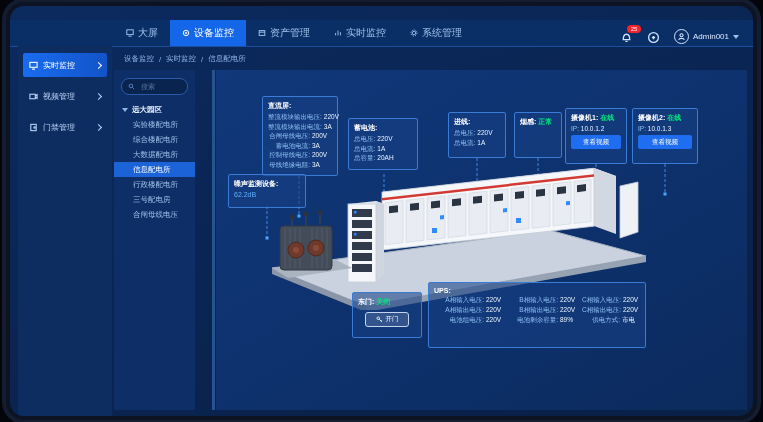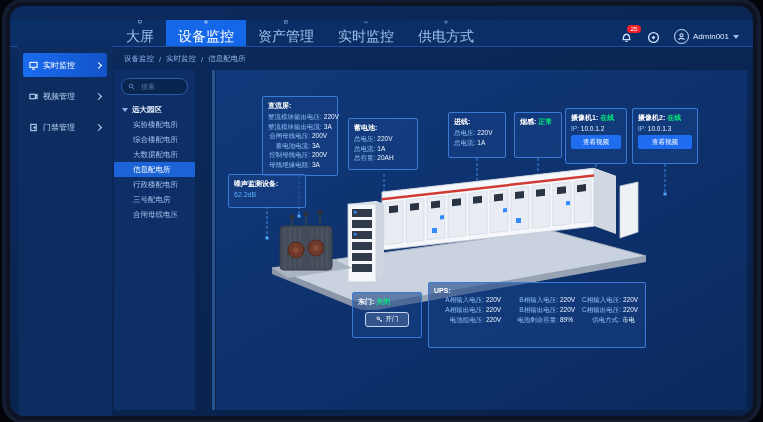--- a/index.html
+++ b/index.html
@@ -3,21 +3,21 @@
 <meta charset="utf-8">
 <style>
   html,body{margin:0;padding:0;background:#04060c;font-family:"Liberation Sans","DejaVu Sans",sans-serif;}
   .stage{position:relative;width:763px;height:422px;overflow:hidden;background:#04060c;}
   .app{position:absolute;left:10px;top:6px;width:743px;height:410px;border-radius:14px;overflow:hidden;
        background:linear-gradient(160deg,#0b2a5e 0%,#0a2450 60%,#092047 100%);
        box-shadow:0 0 0 4px #0d1322,0 0 0 8px #141c2f,0 6px 20px rgba(0,0,0,.7);}
   
   .navbar{position:absolute;left:0;right:0;top:14px;height:26px;background:#0a2e66;border-bottom:1px solid #1d4f9e;display:flex;align-items:center;}
   .tabs{display:flex;height:100%;margin-left:104px;}
-  .tab{display:flex;align-items:center;gap:4px;padding:0 12px;font-size:14px;color:#9fc0ea;cursor:pointer;flex-direction:column;}
+  .tab{display:flex;align-items:center;gap:4px;padding:0 12px;font-size:10px;color:#9fc0ea;cursor:pointer;}
   .tab.active{background:#1467e8;color:#fff;}
   .tab svg{width:8px;height:8px;stroke:currentColor;fill:none;stroke-width:1.2;}
   .nav-right{position:absolute;right:14px;top:0;height:33px;display:flex;align-items:center;gap:13px;color:#cfe2ff;}
   .icon-btn{position:relative;width:14px;height:14px;cursor:pointer;}
   .icon-btn svg{width:13px;height:13px;stroke:#cfe2ff;fill:none;stroke-width:1.2;}
   .badge{position:absolute;top:-5px;left:7px;min-width:10px;height:8px;background:#f5222d;border-radius:4px;color:#fff;font-size:6px;line-height:8px;text-align:center;padding:0 2px;}
   .user{display:flex;align-items:center;gap:4px;font-size:8px;color:#dce9ff;cursor:pointer;}
   .avatar{width:13px;height:13px;border-radius:50%;border:1px solid #cfe2ff;display:flex;align-items:center;justify-content:center;}
   .avatar svg{width:9px;height:9px;stroke:#cfe2ff;fill:none;stroke-width:1.2;}
   .caret{width:0;height:0;border-left:3px solid transparent;border-right:3px solid transparent;border-top:4px solid #9fc0ea;}
@@ -98,21 +98,21 @@
               <line x1="5" y1="8" x2="5" y2="2"></line>
               <line x1="8" y1="8" x2="8" y2="4"></line>
             </svg>
           <span>实时监控</span>
         </div>
         <div class="tab">
           <svg viewBox="0 0 10 10">
               <circle cx="5" cy="5" r="2.2"></circle>
               <circle cx="5" cy="5" r="3.8" stroke-dasharray="1.5 1.5"></circle>
             </svg>
-          <span>供电方式</span>
+          <span>系统管理</span>
         </div>
       </div>
       <div class="nav-right">
         <div class="icon-btn">
           <svg viewBox="0 0 12 12">
               <path d="M3 8 C3 4,4 3,6 3 C8 3,9 4,9 8 Z"></path>
               <line x1="5" y1="9.6" x2="7" y2="9.6"></line>
             </svg>
           <span class="badge">25</span>
         </div>

